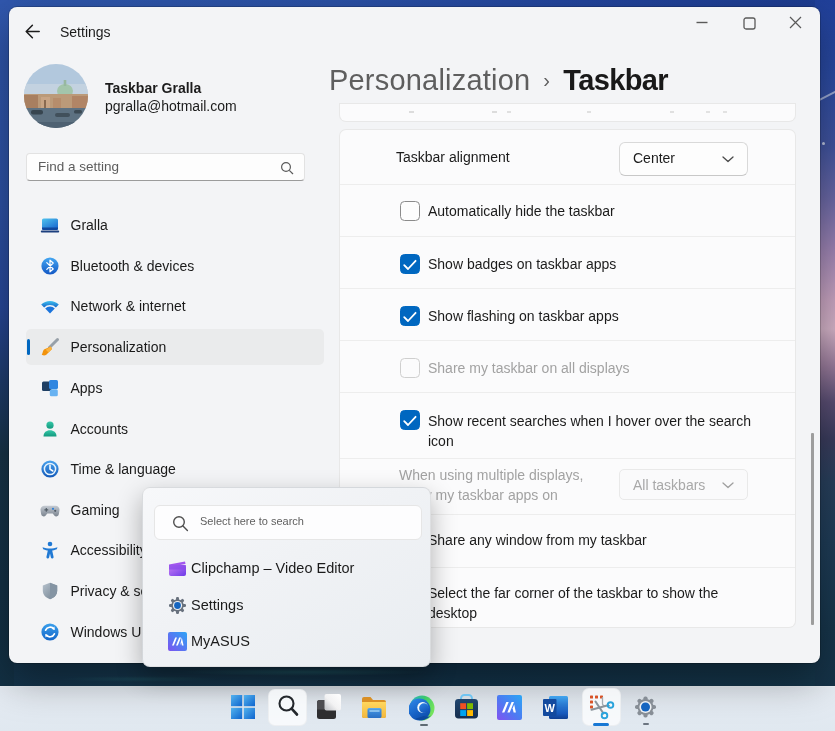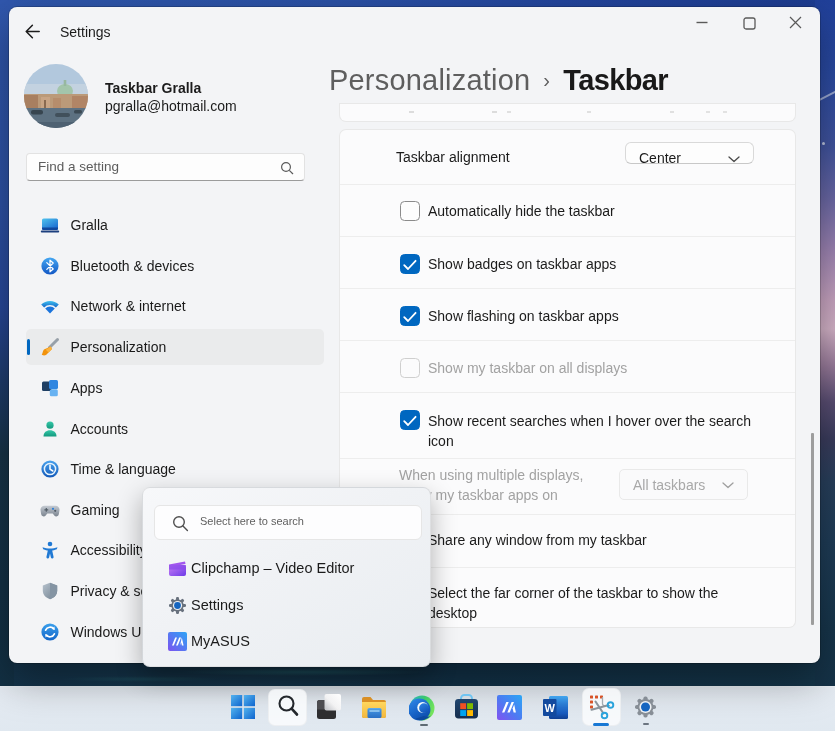--- a/index.html
+++ b/index.html
@@ -302,21 +302,21 @@
       <div class="rowsep" style="top:53.5px;"></div>
       <div class="rowsep" style="top:105.5px;"></div>
       <div class="rowsep" style="top:158px;"></div>
       <div class="rowsep" style="top:210px;"></div>
       <div class="rowsep" style="top:262px;"></div>
       <div class="rowsep" style="top:328px;"></div>
       <div class="rowsep" style="top:384px;"></div>
       <div class="rowsep" style="top:436.5px;"></div>
 
       <div class="lbl" style="left:56px; top:19px;">Taskbar alignment</div>
-      <div class="dd" style="left:285px; top:12px; height:22px;border-radius:6px;">
+      <div class="dd" style="left:279px; top:12px; height:34px;border-radius:6px;">
         <span>Center</span>
         <svg class="chev" width="12" height="7" viewBox="0 0 12 7">
           <path d="M1 1 L6 5.6 L11 1" stroke="#4a4a4a" fill="none" stroke-width="1.3" stroke-linecap="round" stroke-linejoin="round"></path>
         </svg>
       </div>
 
       <div class="cb" style="top:71px;"></div>
       <div class="lbl" style="left:88px; top:73px;">Automatically hide the taskbar</div>
 
       <div class="cb on" style="top:124px;">
@@ -327,21 +327,21 @@
       <div class="lbl" style="left:88px; top:126px;">Show badges on taskbar apps</div>
 
       <div class="cb on" style="top:176px;">
         <svg width="16" height="14" viewBox="0 0 16 14">
           <path d="M2.2 7.2 L6 11 L13.6 2.8" stroke="#fff" stroke-width="1.8" fill="none" stroke-linecap="round" stroke-linejoin="round"></path>
         </svg>
       </div>
       <div class="lbl" style="left:88px; top:178px;">Show flashing on taskbar apps</div>
 
       <div class="cb dis" style="top:228px;"></div>
-      <div class="lbl dis" style="left:88px; top:230px;">Show my taskbar on all displays</div>
+      <div class="lbl dis" style="left:88px; top:230px;">Share my taskbar on all displays</div>
 
       <div class="cb on" style="top:280px;">
         <svg width="16" height="14" viewBox="0 0 16 14">
           <path d="M2.2 7.2 L6 11 L13.6 2.8" stroke="#fff" stroke-width="1.8" fill="none" stroke-linecap="round" stroke-linejoin="round"></path>
         </svg>
       </div>
       <div class="lbl" style="left:88px; top:282px; width:330px; line-height:19.5px;">Show recent searches when I hover over the search icon</div>
 
       <div class="lbl dis" style="left:59px; top:335px; line-height:20px;">When using multiple displays,<br>show my taskbar apps on</div>
       <div class="dd dis" style="left:279px; top:339px; height:31px;">

